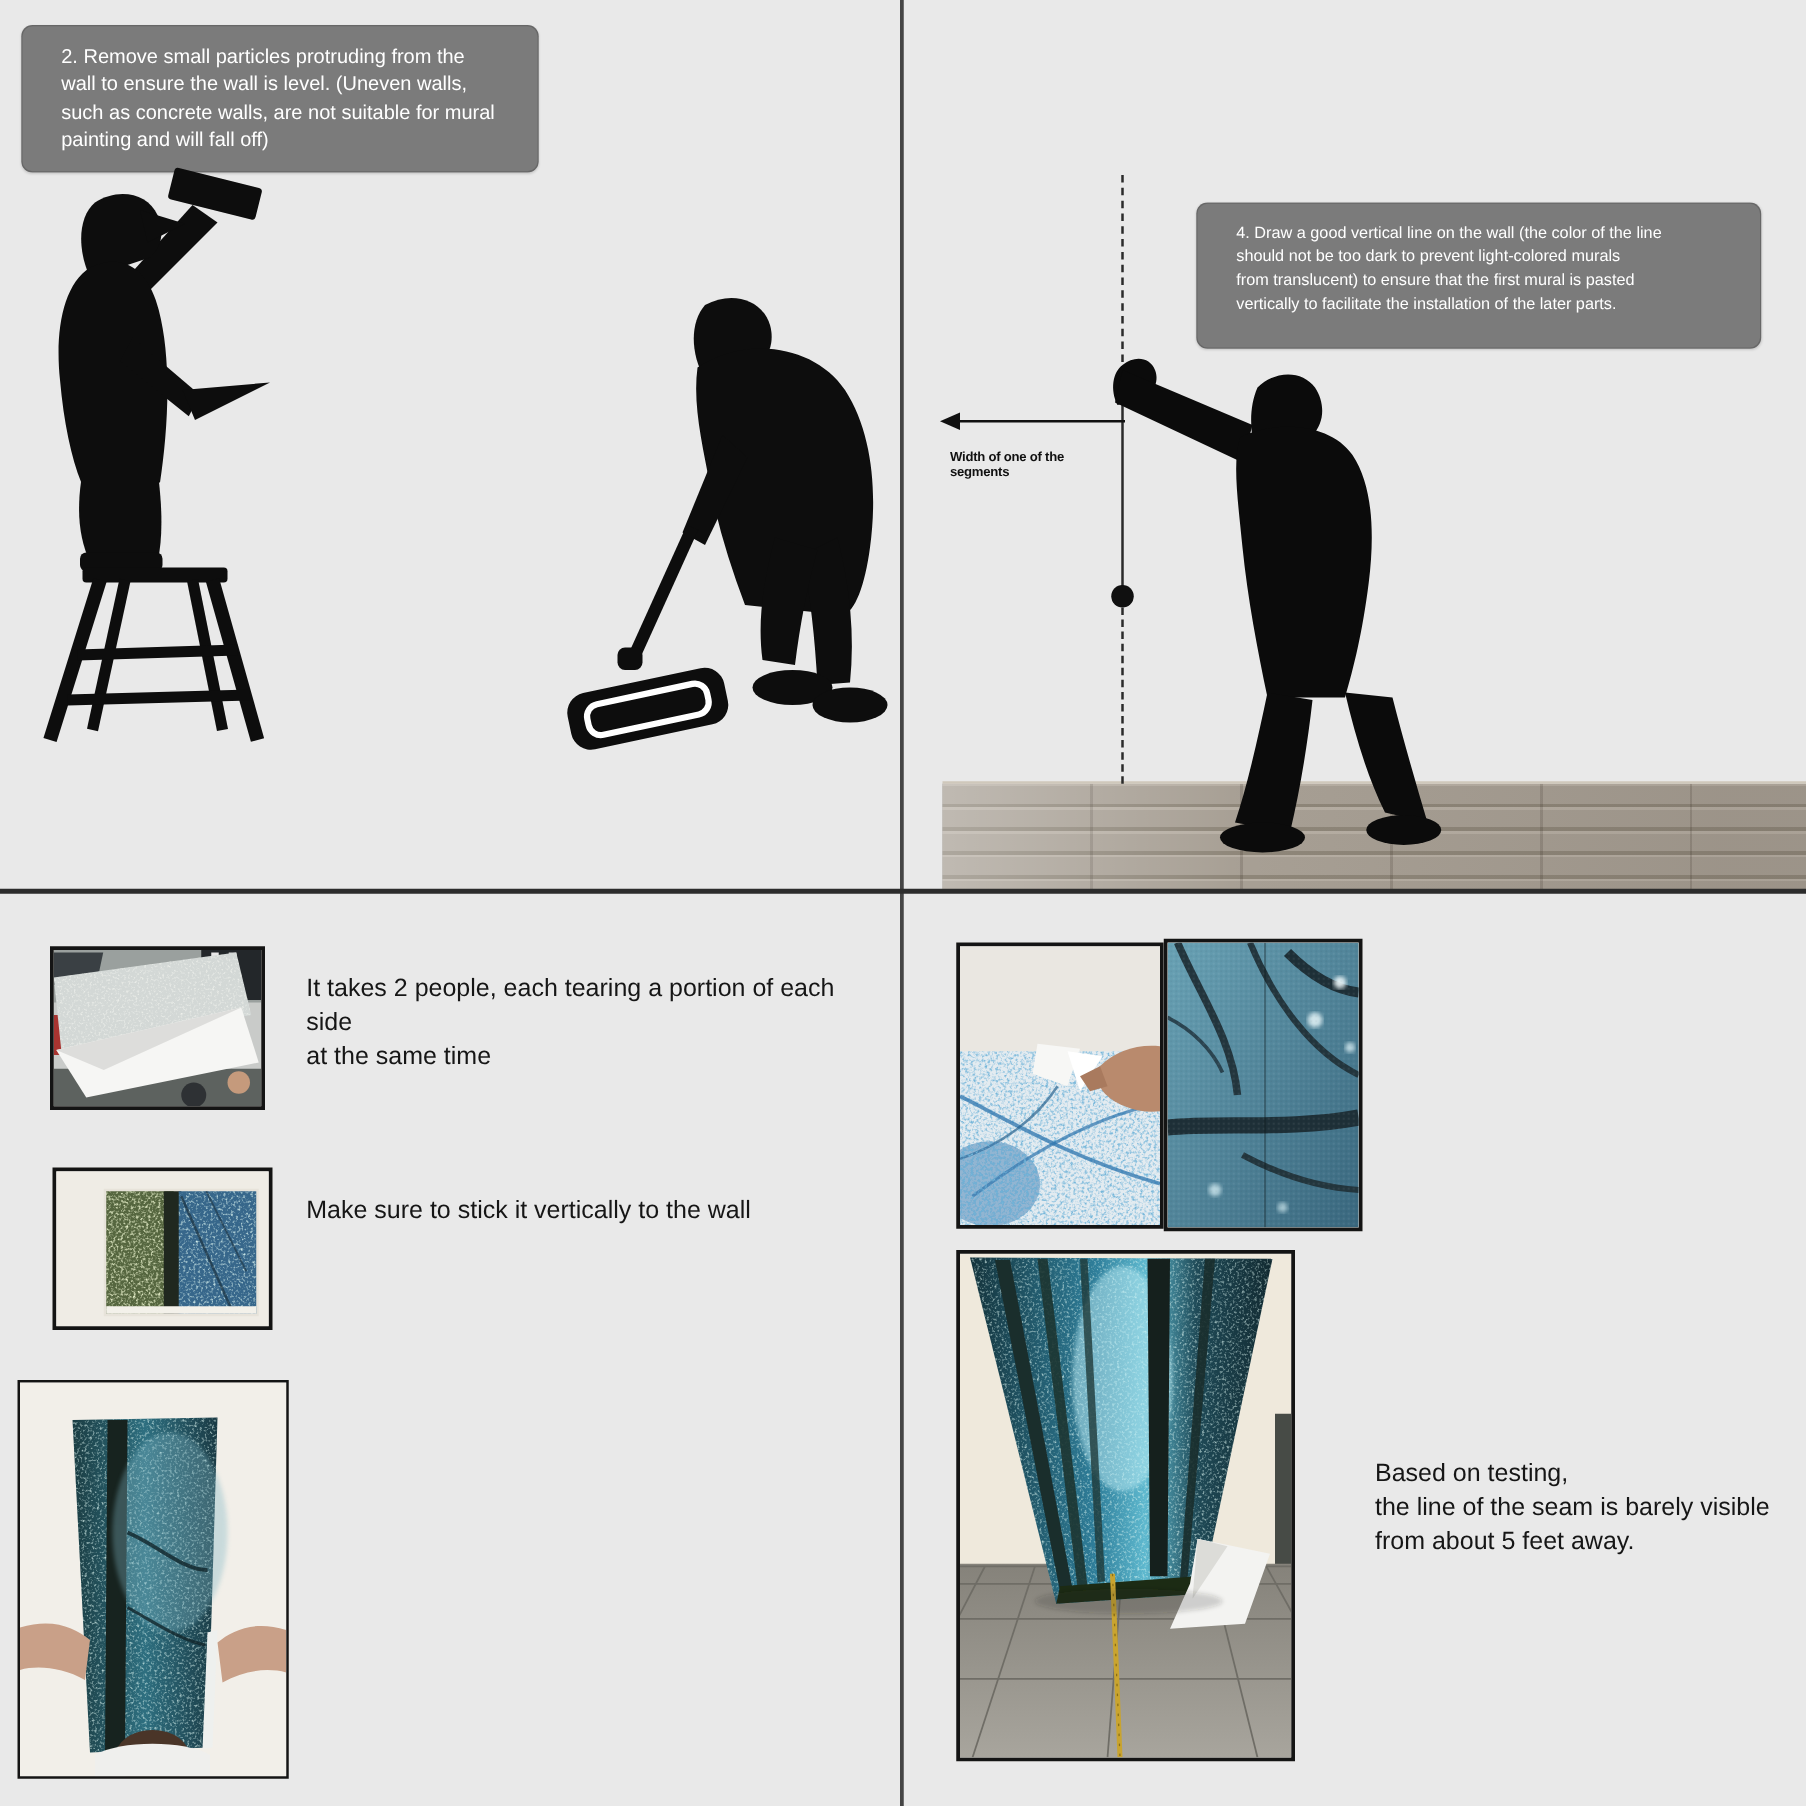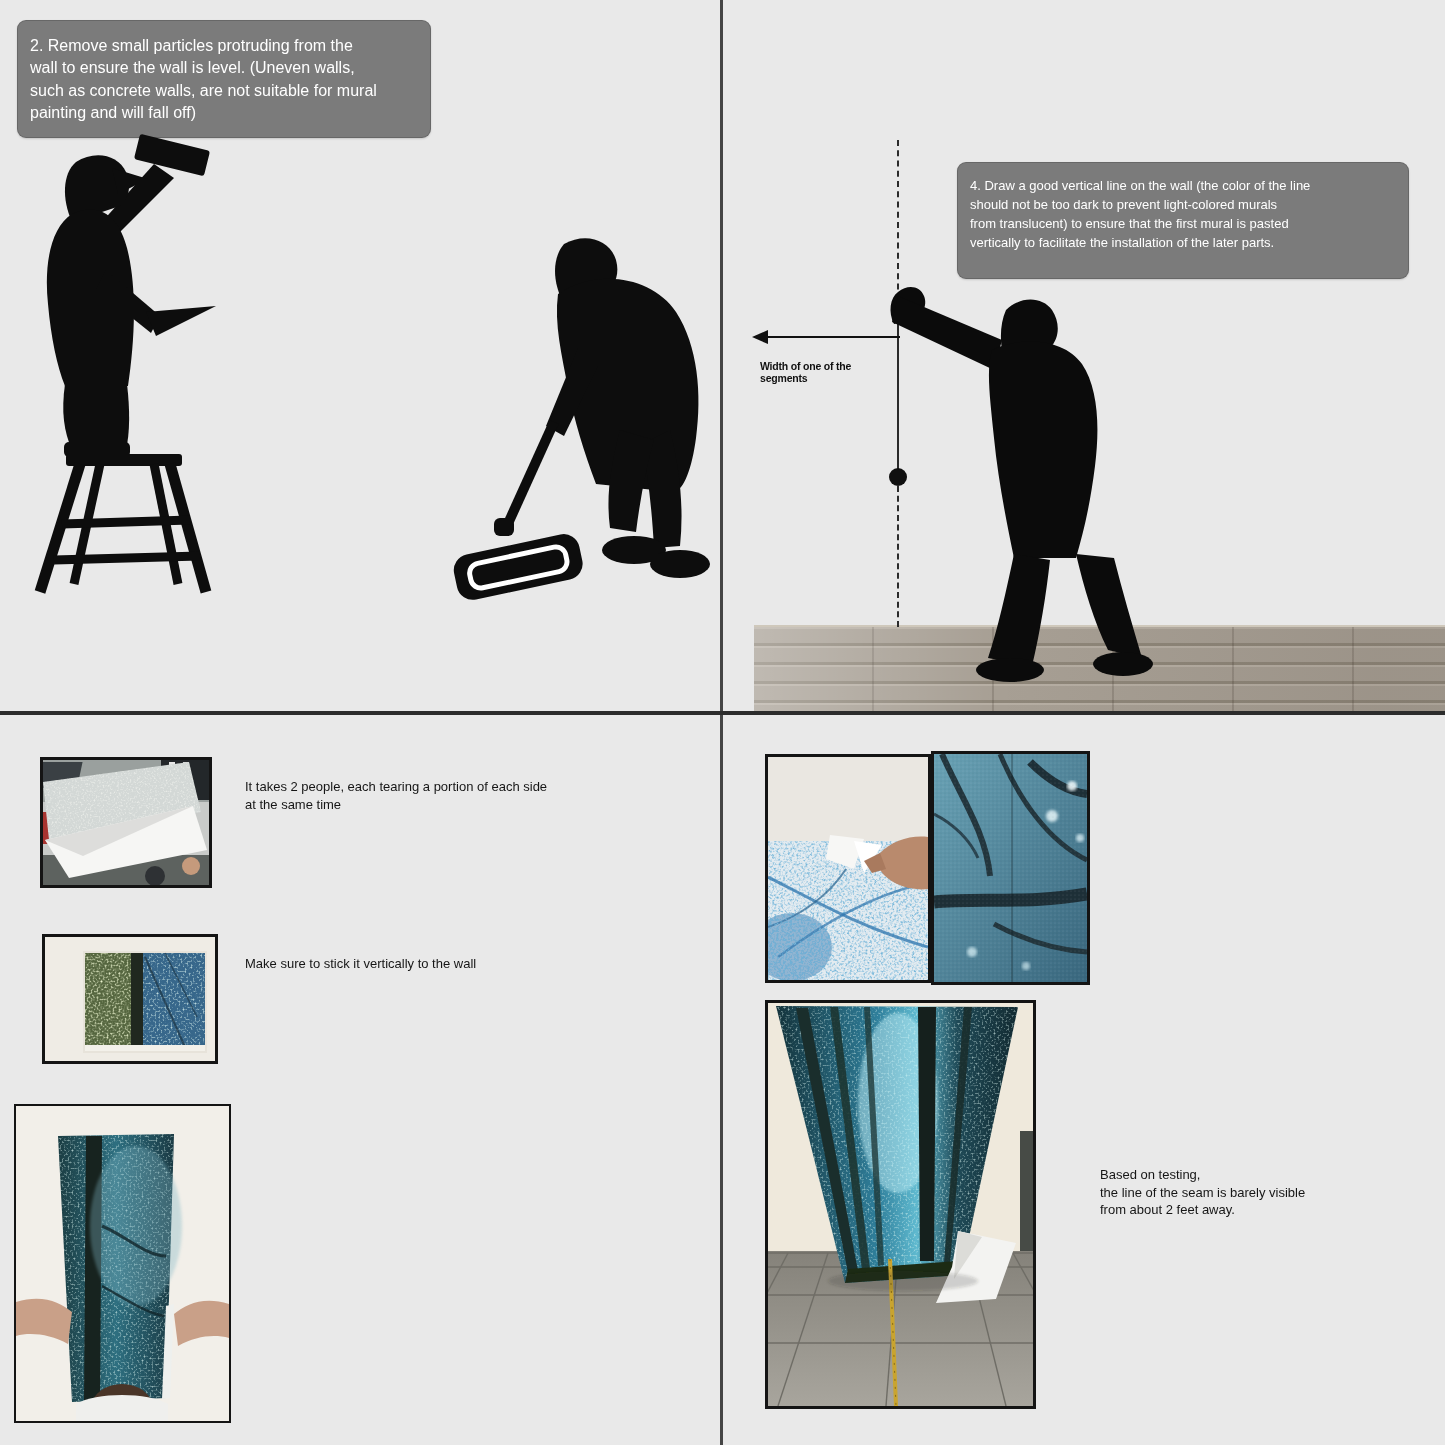--- a/index.html
+++ b/index.html
@@ -7,29 +7,29 @@
     position:relative;width:1445px;height:1445px;overflow:hidden;
     background:#e9e9e9;
     font-family:"Liberation Sans", sans-serif;
   }
   .abs{position:absolute;}
   .divider-v{position:absolute;left:720px;top:0;width:3px;height:1445px;background:#454545;}
   .divider-h{position:absolute;left:0;top:711px;width:1445px;height:4px;background:#2c2c2c;}
   .ibox{
     position:absolute;background:#7b7b7b;color:#ffffff;
     border-radius:9px;border:1px solid rgba(90,90,90,.6);
-    padding:14px 12px;box-sizing:border-box;
+    padding:14px 31px;box-sizing:border-box;
     white-space:pre-line;line-height:1.4;
     box-shadow:0 1px 2px rgba(0,0,0,.15);
   }
   #box2{left:17px;top:20px;width:414px;height:118px;font-size:16px;}
   #box3{left:176px;top:343px;width:394px;height:87px;font-size:16.5px;}
   #box4{left:957px;top:162px;width:452px;height:117px;font-size:13px;line-height:1.45;}
   .caption{
-    position:absolute;color:#161616;font-size:13px;line-height:1.35;
+    position:absolute;color:#161616;font-size:20px;line-height:1.35;
     white-space:pre-line;
   }
   .photo{
     position:absolute;border:3px solid #141414;box-sizing:border-box;
     background:#f2f0ea;overflow:hidden;
   }
   .photo svg{display:block;}
   #wood-floor{
     position:absolute;left:754px;top:625px;width:691px;height:86px;
     background:
@@ -298,17 +298,17 @@
       <path d="M77 280 L193 272 L190 258 L80 266 Z" fill="#1c2b14"></path>
       <polygon points="190,228 248,240 228,296 168,300 184,264" fill="#f3f3f1"></polygon>
       <polygon points="190,228 214,234 186,276" fill="#dcdcd8"></polygon>
       <line x1="122" y1="256" x2="128" y2="403" stroke="#c9a42f" stroke-width="4"></line>
       <line x1="122" y1="256" x2="128" y2="403" stroke="#8a6d14" stroke-width="1" stroke-dasharray="2 6"></line>
       <ellipse cx="135" cy="278" rx="75" ry="10" fill="rgba(40,40,35,0.18)" filter="url(#soft-blur)"></ellipse>
     </svg>
   </div>
   <div class="caption" style="left:1100px;top:1166px;width:340px">Based on testing,
 the line of the seam is barely visible
-from about 2 feet away.</div>
+from about 5 feet away.</div>
 
   <div class="divider-v"></div>
   <div class="divider-h"></div>
 </div>
 
 </body></html>

